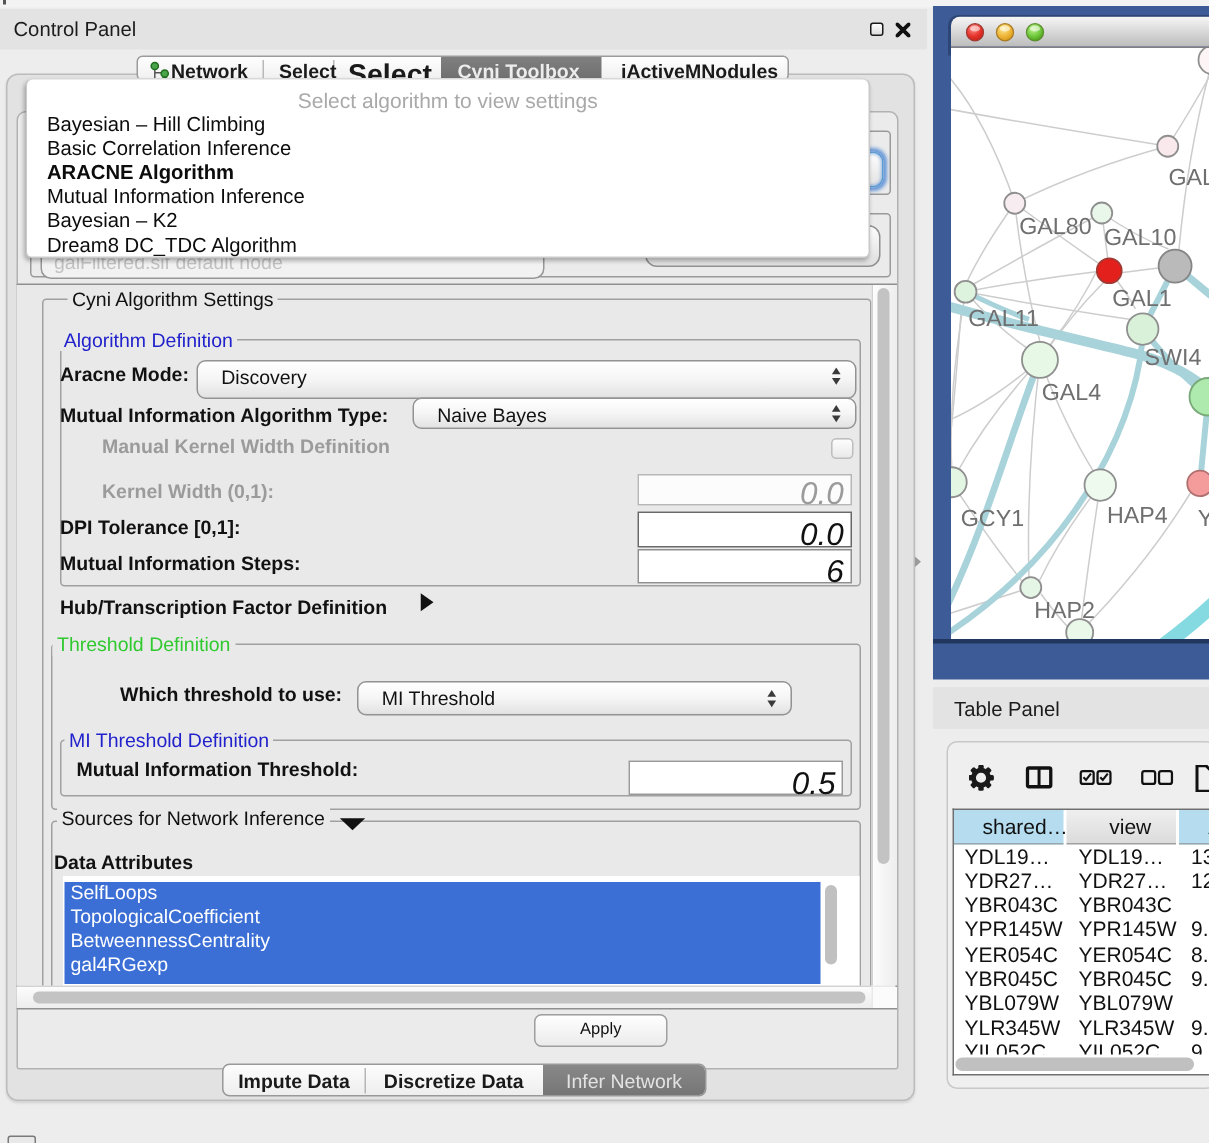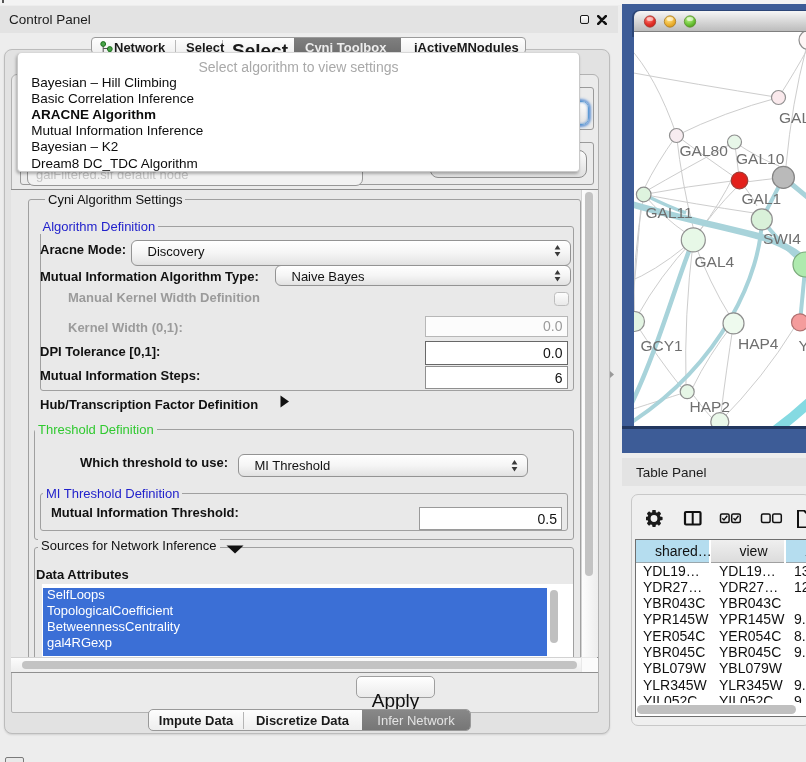--- a/index.html
+++ b/index.html
@@ -6,21 +6,21 @@
   html,body { width:806px; height:762px; overflow:hidden; }
   body { position:relative; background:#ededed; font-family:"Liberation Sans", sans-serif; }
   .abs { position:absolute; }
   .lbl { position:absolute; font-size:13px; font-weight:bold; color:#111; white-space:nowrap; }
   .dis { color:#9b9b9b;padding-left:28px; }
   .combo { position:absolute; border:1px solid #939393; border-radius:6px;
            background:linear-gradient(#ffffff, #f5f5f5 50%, #e4e4e4 95%, #dedede);
            box-shadow: inset 0 1px 0 rgba(255,255,255,.9); }
   .combo .ct { position:absolute; left:16px; top:3px; font-size:13px; color:#111; white-space:nowrap; }
   .carr { position:absolute; width:7px; height:13px; }
-  .field { position:absolute; background:#fff; font-size:14px; color:#111; text-align:right; }
+  .field { position:absolute; background:#fff; font-size:21px; color:#111; text-align:right;font-style:italic; }
   .gbox { position:absolute; border:1px solid #a0a0a0; border-radius:3px; }
   .gtit { position:absolute; font-size:13px; white-space:nowrap; padding:0 3px; }
 </style>
 </head>
 <body>
 
 <div class="abs" style="left:0;top:0;width:806px;height:5px;background:#f3f3f3;"></div>
 <div class="abs" style="left:2px;top:0;width:2px;height:3px;background:#555;"></div>
 
 <div class="abs" style="left:0;top:6px;width:618px;height:27px;background:#e3e3e3;"></div>
@@ -155,21 +155,21 @@
   <div class="abs" style="left:30.5px;top:394px;width:531.5px;height:73px;background:#fff;overflow:hidden;">
     <div class="abs" style="left:1.5px;top:3.5px;width:503.5px;height:68px;background:#3b6fd6;"></div>
     <div class="abs" style="left:5.5px;top:3px;font-size:13px;color:#fff;line-height:16.1px;white-space:pre;">SelfLoops
 TopologicalCoefficient
 BetweennessCentrality
 gal4RGexp</div>
     <div class="abs" style="left:508.5px;top:6px;width:8px;height:53px;background:#c0c0c0;border-radius:4px;"></div>
   </div>
 </div>
 
-<div class="abs" style="left:356px;top:675.5px;width:79px;height:22px;border:1px solid #9f9f9f;border-radius:5px;background:linear-gradient(#ffffff,#ebebeb);text-align:center;font-size:19px;color:#111;padding-top:13px;">Apply</div>
+<div class="abs" style="left:356px;top:675.5px;width:89px;height:22px;border:1px solid #9f9f9f;border-radius:5px;background:linear-gradient(#ffffff,#ebebeb);text-align:center;font-size:11px;color:#111;padding-top:3px;">Apply</div>
 
 <div class="abs" style="left:148px;top:708.5px;width:322.5px;height:22.5px;border:1px solid #999;border-radius:5px;background:linear-gradient(#fdfdfd,#eeeeee);overflow:hidden;">
   <div class="abs" style="left:93.5px;top:2px;width:1px;height:17px;background:#b5b5b5;"></div>
   <div class="abs" style="left:213px;top:0;width:107.5px;height:21.5px;background:linear-gradient(#888,#757575);"></div>
   <div class="abs" style="left:0;top:3.5px;width:94px;text-align:center;font-size:13px;font-weight:bold;color:#1a1a1a;">Impute Data</div>
   <div class="abs" style="left:94px;top:3.5px;width:119px;text-align:center;font-size:13px;font-weight:bold;color:#1a1a1a;">Discretize Data</div>
   <div class="abs" style="left:213px;top:3.5px;width:108px;text-align:center;font-size:13px;color:#e3e3e3;">Infer Network</div>
 </div>
 
 <div class="abs" style="left:622px;top:4px;width:184px;height:449px;background:#3d5c97;">

